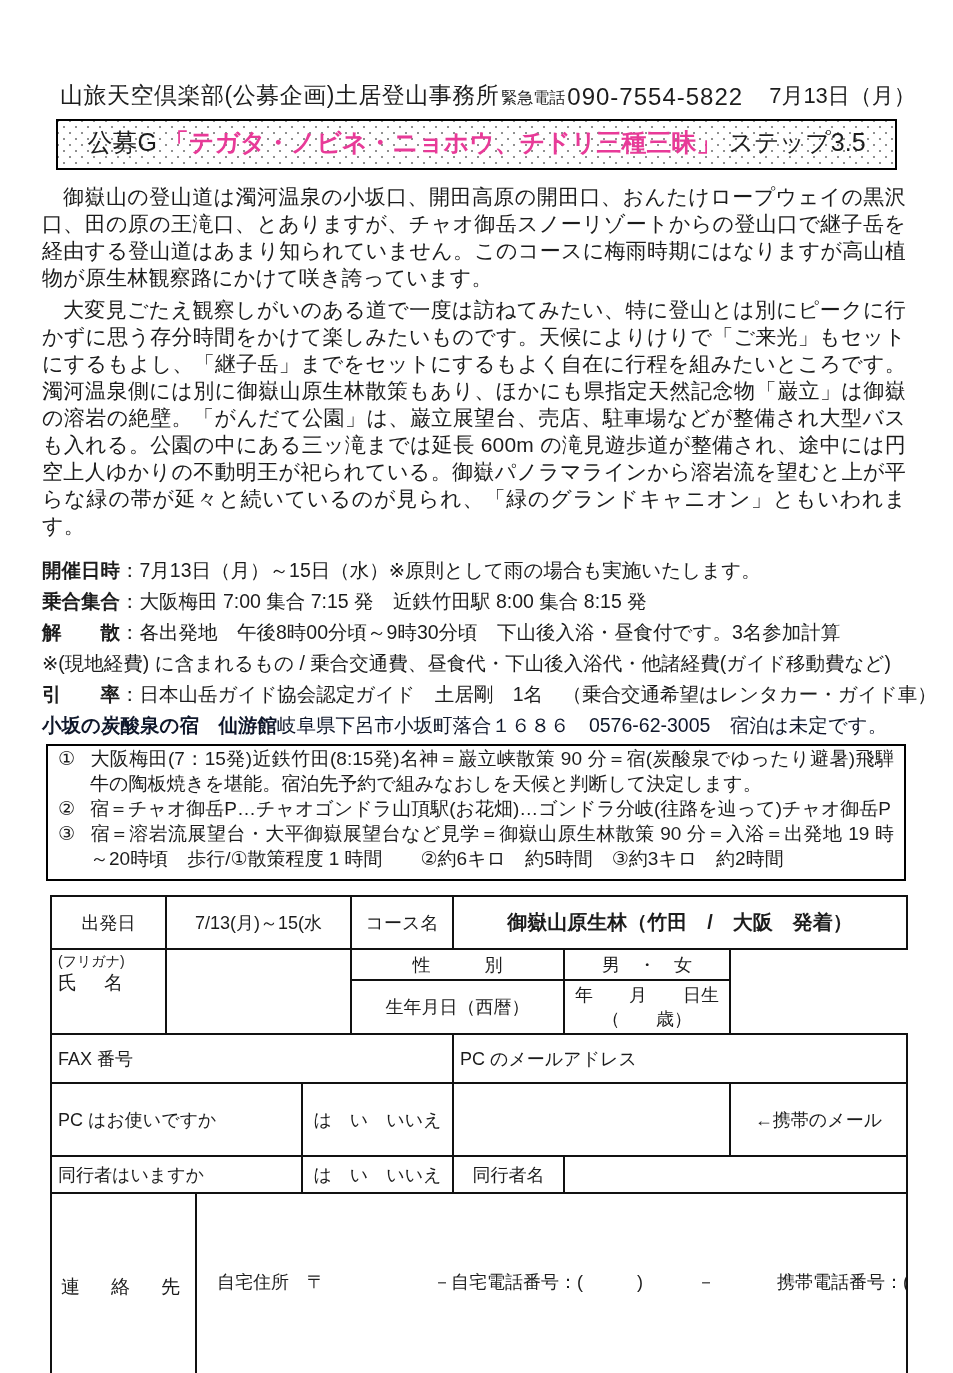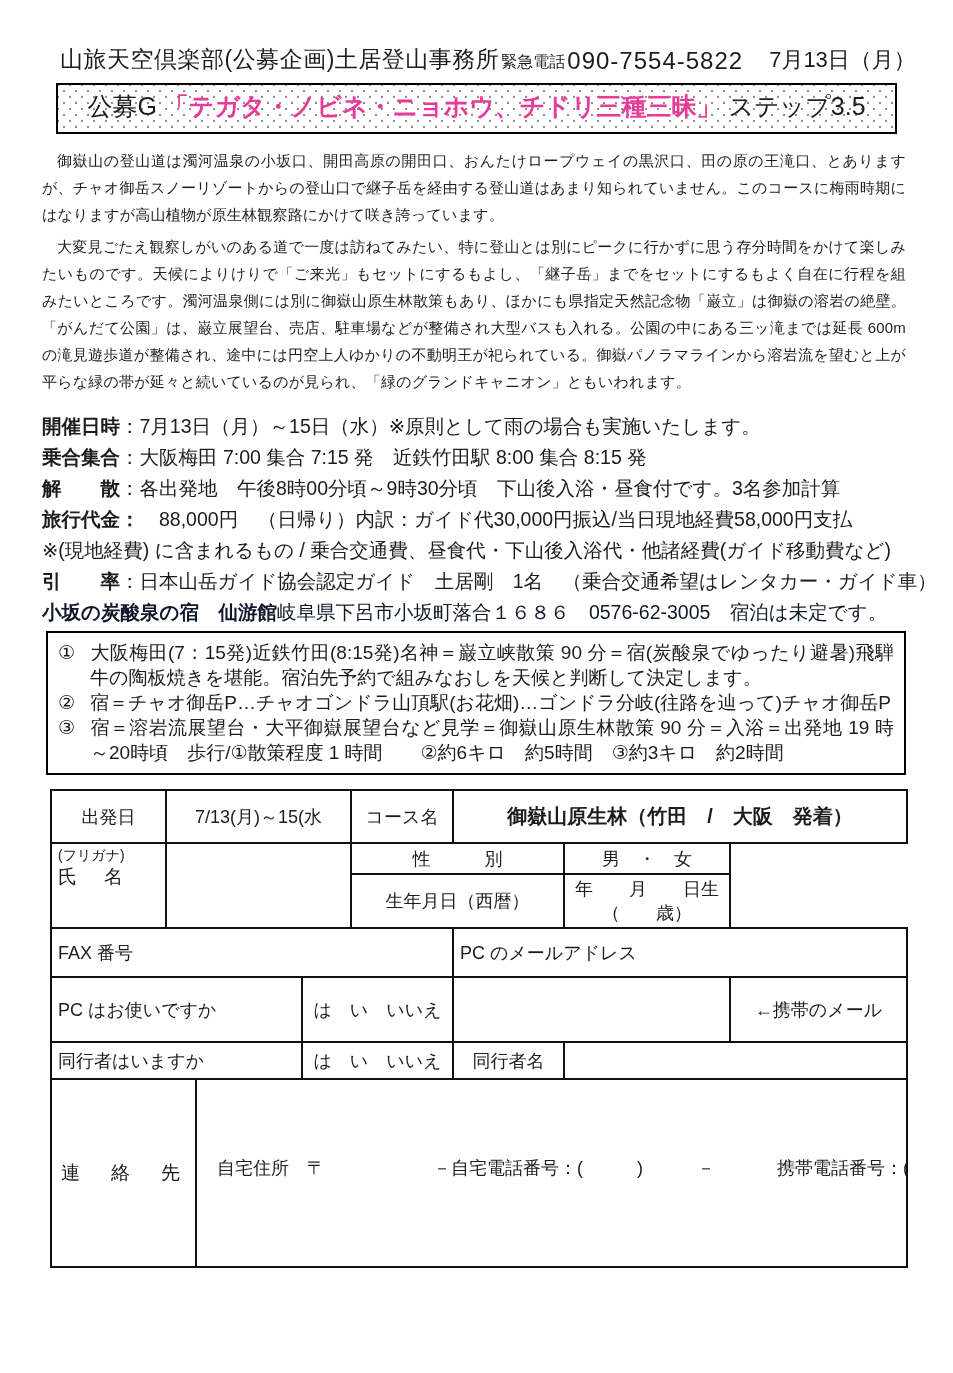--- a/index.html
+++ b/index.html
@@ -10,21 +10,21 @@
     margin:0 auto;
     background:#ffffff;
     color:#1c1c1c;
     font-family:"Liberation Sans","DejaVu Sans",sans-serif;
     overflow:hidden;
   }
   .content { padding:44px 47px 0 42px; }
 
   
   .hdr { margin-left:18px; display:flex; align-items:flex-end; white-space:nowrap; }
-  .hdr .office   { font-size:23px; letter-spacing:0.5px; }
+  .hdr .office   { font-size:23px; letter-spacing:0.5px;margin-top:36px; }
   .hdr .emg      { font-size:16px; padding:0 2px 2px 2px; }
   .hdr .phone    { font-size:24px; letter-spacing:1px; }
   .hdr .date     { font-size:22px; margin-left:26px; }
 
   
   .title-box {
     margin:8px 9px 0 14px;
     border:2px solid #000;
     padding:5px 8px 9px 8px;
     text-align:center;
@@ -35,39 +35,39 @@
     background-size:12px 12px;
     background-position:0 0, 6px 6px;
   }
   .title-line1 { font-size:25px; white-space:nowrap; }
   .title-line1 .slogan { font-weight:bold; }
   .title-line2 { font-size:39px; font-weight:bold; letter-spacing:1px; margin-top:2px; white-space:nowrap; }
 
   
   .paras { margin-top:13px; }
   .paras p {
-    font-size:15px; line-height:27px;
+    font-size:21px; line-height:27px;
     text-align:justify; text-indent:1em;
     letter-spacing:0.2px;
   }
   .paras p + p { margin-top:5px; }
 
   
   .details { margin-top:16px; }
   .detail { font-size:19.5px; line-height:31px; white-space:nowrap; }
   .detail .lbl { font-weight:bold; }
   .lodging { font-size:19.5px; line-height:30px; white-space:nowrap; }
   .lodging .lead { font-weight:bold; }
 
   
   .itin-box {
     margin:4px 0 0 4px;
     width:860px;
     border:2px solid #000;
-    padding:7px 10px 8px 10px;
+    padding:0 10px 8px 10px;
   }
   .it-item { font-size:19px; line-height:25px; padding-left:32px; text-indent:-32px; text-align:justify; }
   .it-item .num { display:inline-block; width:32px; text-indent:0; }
 
   
   table.form {
     margin:14px 0 0 8px;
     border-collapse:collapse;
     table-layout:fixed;
     width:856px;
@@ -111,21 +111,20 @@
 
     <div class="paras">
       <p>御嶽山の登山道は濁河温泉の小坂口、開田高原の開田口、おんたけロープウェイの黒沢口、田の原の王滝口、とありますが、チャオ御岳スノーリゾートからの登山口で継子岳を経由する登山道はあまり知られていません。このコースに梅雨時期にはなりますが高山植物が原生林観察路にかけて咲き誇っています。</p>
       <p>大変見ごたえ観察しがいのある道で一度は訪ねてみたい、特に登山とは別にピークに行かずに思う存分時間をかけて楽しみたいものです。天候によりけりで「ご来光」もセットにするもよし、「継子岳」までをセットにするもよく自在に行程を組みたいところです。濁河温泉側には別に御嶽山原生林散策もあり、ほかにも県指定天然記念物「巌立」は御嶽の溶岩の絶壁。「がんだて公園」は、巌立展望台、売店、駐車場などが整備され大型バスも入れる。公園の中にある三ッ滝までは延長 600m の滝見遊歩道が整備され、途中には円空上人ゆかりの不動明王が祀られている。御嶽パノラマラインから溶岩流を望むと上が平らな緑の帯が延々と続いているのが見られ、「緑のグランドキャニオン」ともいわれます。</p>
     </div>
 
     <div class="details">
       <div class="detail"><span class="lbl">開催日時</span><span>：7月13日（月）～15日（水）※原則として雨の場合も実施いたします。</span></div>
       <div class="detail"><span class="lbl">乗合集合</span><span>：大阪梅田 7:00 集合 7:15 発　近鉄竹田駅 8:00 集合 8:15 発</span></div>
       <div class="detail"><span class="lbl">解　　散</span><span>：各出発地　午後8時00分頃～9時30分頃　下山後入浴・昼食付です。3名参加計算</span></div>
-      <div class="detail"><span class="lbl">旅行代金：</span><span>　88,000円　（日帰り）内訳：ガイド代30,000円振込/当日現地経費58,000円支払</span></div>
       <div class="detail"><span class="lbl"></span><span>※(現地経費) に含まれるもの / 乗合交通費、昼食代・下山後入浴代・他諸経費(ガイド移動費など)</span></div>
       <div class="detail"><span class="lbl">引　　率</span><span>：日本山岳ガイド協会認定ガイド　土居剛　1名　（乗合交通希望はレンタカー・ガイド車）</span></div>
       <div class="lodging" style="color:#0f172a">
         <span class="lead">小坂の炭酸泉の宿　仙游館</span><span>岐阜県下呂市小坂町落合１６８６　0576-62-3005　宿泊は未定です。</span>
       </div>
     </div>
 
     <div class="itin-box">
       <div class="it-item"><span class="num">①</span><span>大阪梅田(7：15発)近鉄竹田(8:15発)名神＝巌立峡散策 90 分＝宿(炭酸泉でゆったり避暑)飛騨牛の陶板焼きを堪能。宿泊先予約で組みなおしを天候と判断して決定します。</span></div>
       <div class="it-item"><span class="num">②</span><span>宿＝チャオ御岳P…チャオゴンドラ山頂駅(お花畑)…ゴンドラ分岐(往路を辿って)チャオ御岳P</span></div>
@@ -161,21 +160,21 @@
         <td colspan="2" class="tc">男　・　女</td>
       </tr>
       <tr style="height:33px">
         <td colspan="2" class="tc">生年月日（西暦）</td>
         <td colspan="2" class="tc">年　　月　　日生（　　歳）</td>
       </tr>
       <tr style="height:49px">
         <td colspan="5">FAX 番号</td>
         <td colspan="4">PC のメールアドレス</td>
       </tr>
-      <tr style="height:65px">
+      <tr style="height:73px">
         <td colspan="3">PC はお使いですか</td>
         <td colspan="2" class="tc">は　い　いいえ</td>
         <td colspan="3"></td>
         <td class="tc">←携帯のメール</td>
       </tr>
       <tr style="height:37px">
         <td colspan="3">同行者はいますか</td>
         <td colspan="2" class="tc">は　い　いいえ</td>
         <td class="tc">同行者名</td>
         <td colspan="3"></td>

